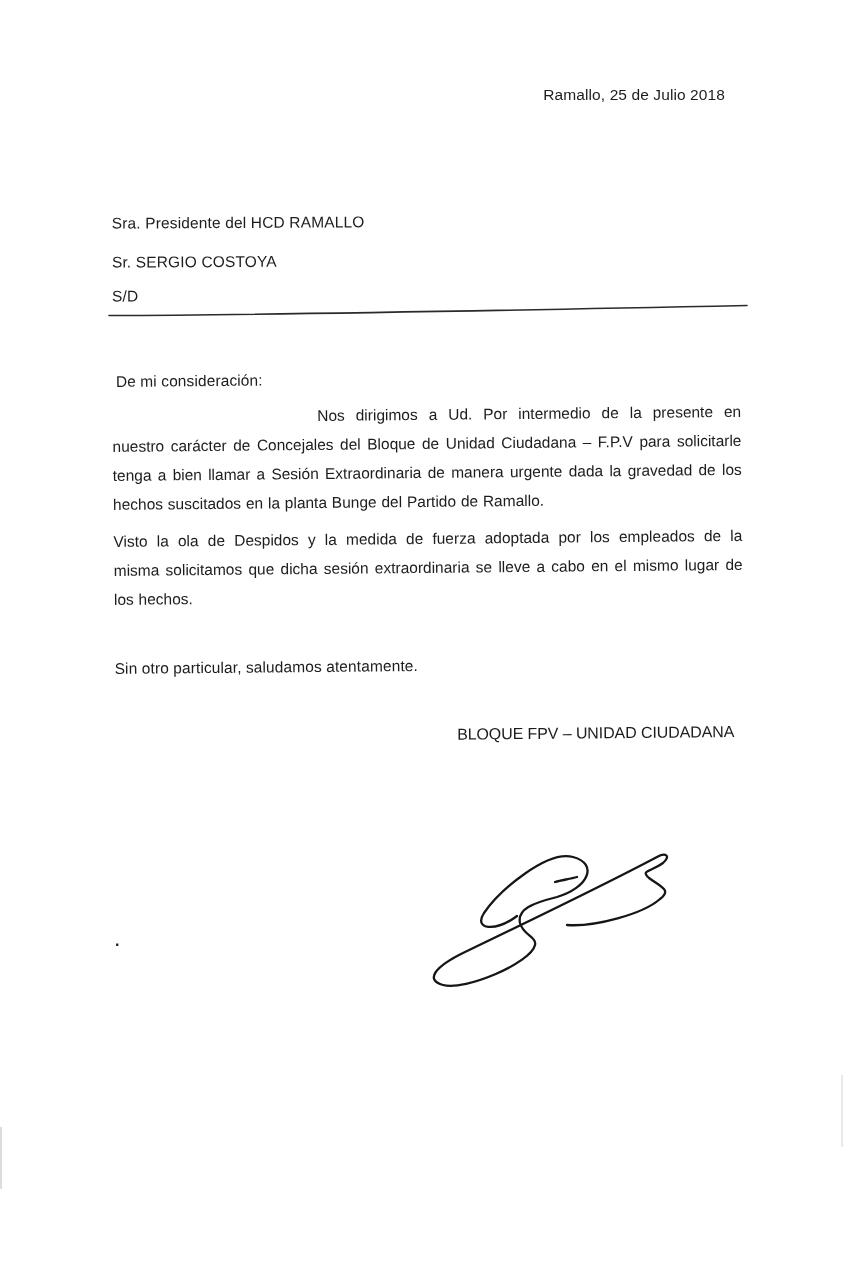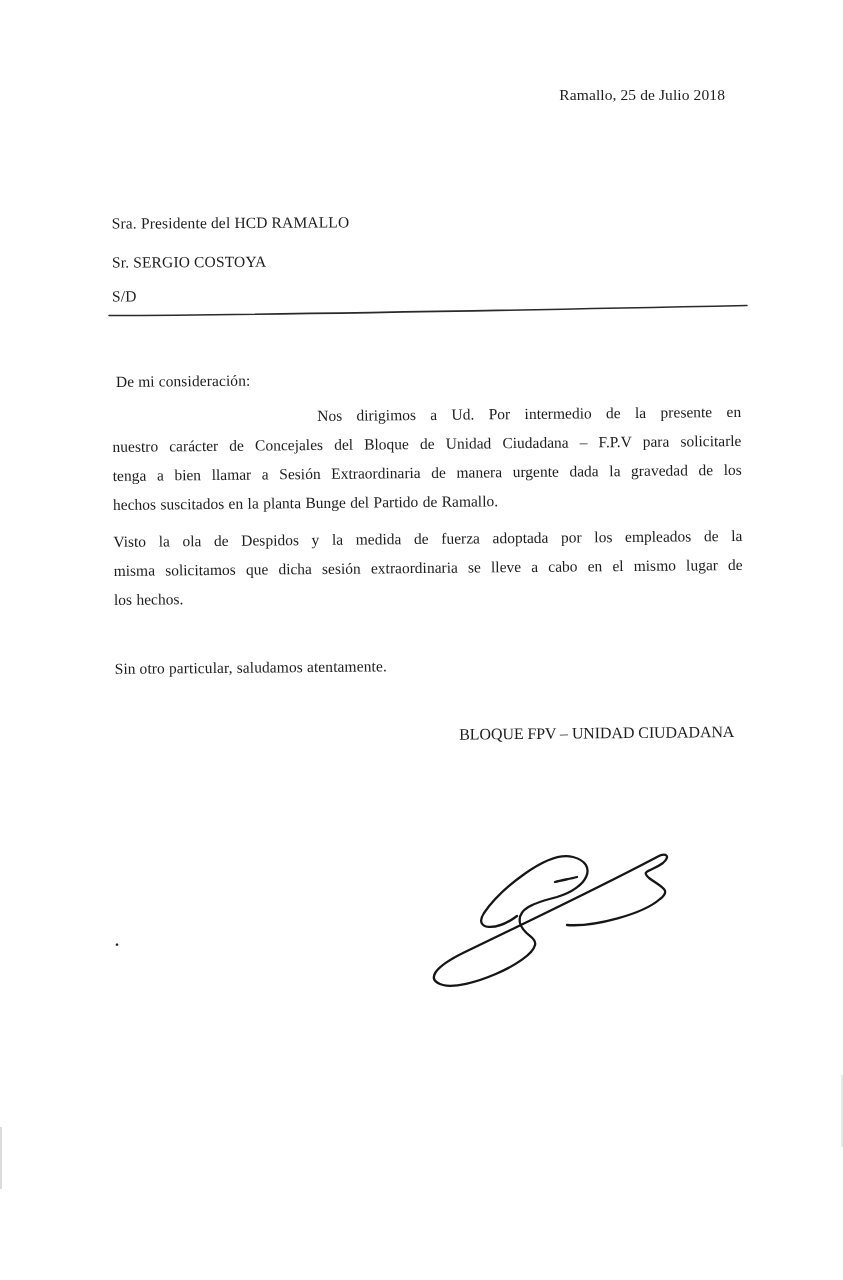--- a/index.html
+++ b/index.html
@@ -8,21 +8,21 @@
     padding: 0;
     background: #e8e8e8;
   }
   .page {
     position: relative;
     width: 843px;
     height: 1280px;
     margin: 0 auto;
     background: #ffffff;
     overflow: hidden;
-    font-family: Liberation Serif, serif;
+    font-family: Liberation Sans, sans-serif;
     color: #1d1d1d;
     font-size: 15.5px;
   }
   .abs { position: absolute; }
   .content-col {
     left: 113px;
     width: 629px;
   }
   .txt {
     line-height: 22px;

